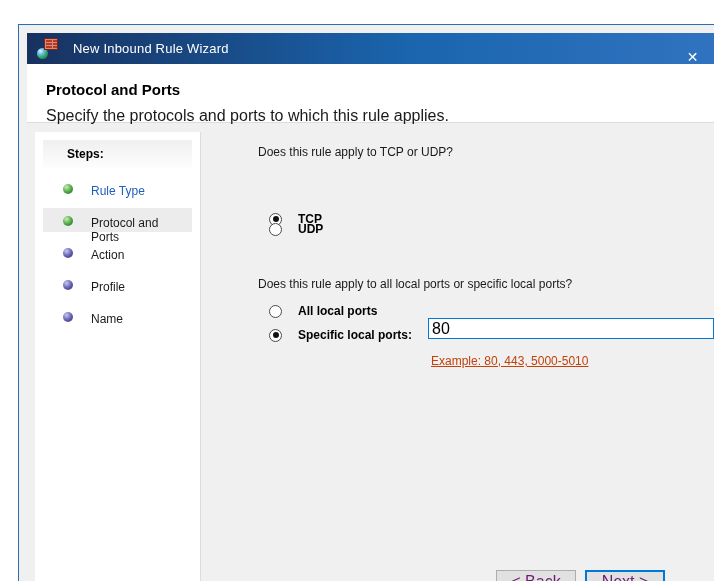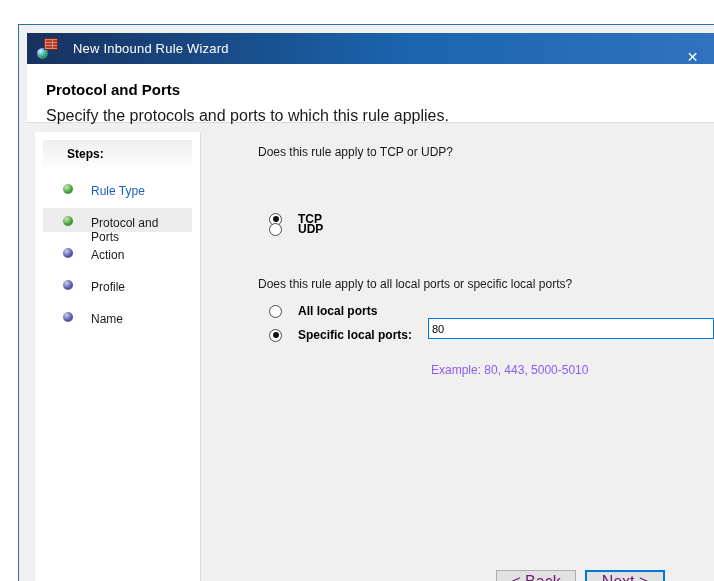--- a/index.html
+++ b/index.html
@@ -84,24 +84,24 @@
   .radio-label { margin-left: 8px; font-weight: 700; color: #000000; }
 
   .row-tcp { top: 64px; }
   .row-udp { top: 74px; }
   .row-allports { top: 156px; }
   .row-specific { top: 180px; }
 
   .ports-input {
     position: absolute; left: 203px; top: 178px; width: 286px; height: 21px;
     border: 1px solid #0078d7; background: #ffffff; outline: none;
-    font-family: "Liberation Sans", sans-serif; font-size: 11px; color: #000;
+    font-family: "Liberation Sans", sans-serif; font-size: 16px; color: #000;
     padding: 0 3px;
   }
-  .example-text { position: absolute; left: 206px; top: 223px; color: #8b5cf6; }
+  .example-text { position: absolute; left: 206px; top: 214px; color: #c2410c; text-decoration: underline; }
 
   
   .btn {
     position: absolute; top: 430px; width: 80px; height: 23px;
     background: #e1e1e1; border: 1px solid #adadad;
     font-family: "Liberation Sans", sans-serif; font-size: 16px; color: #701a75;
     display: flex; align-items: center; justify-content: center; cursor: default;
   }
   .btn-back   { left: 271px; }
   .btn-next   { left: 360px; border: 2px solid #0078d7; background: #e5f1fb00; background-color: #e1e1e1; }

